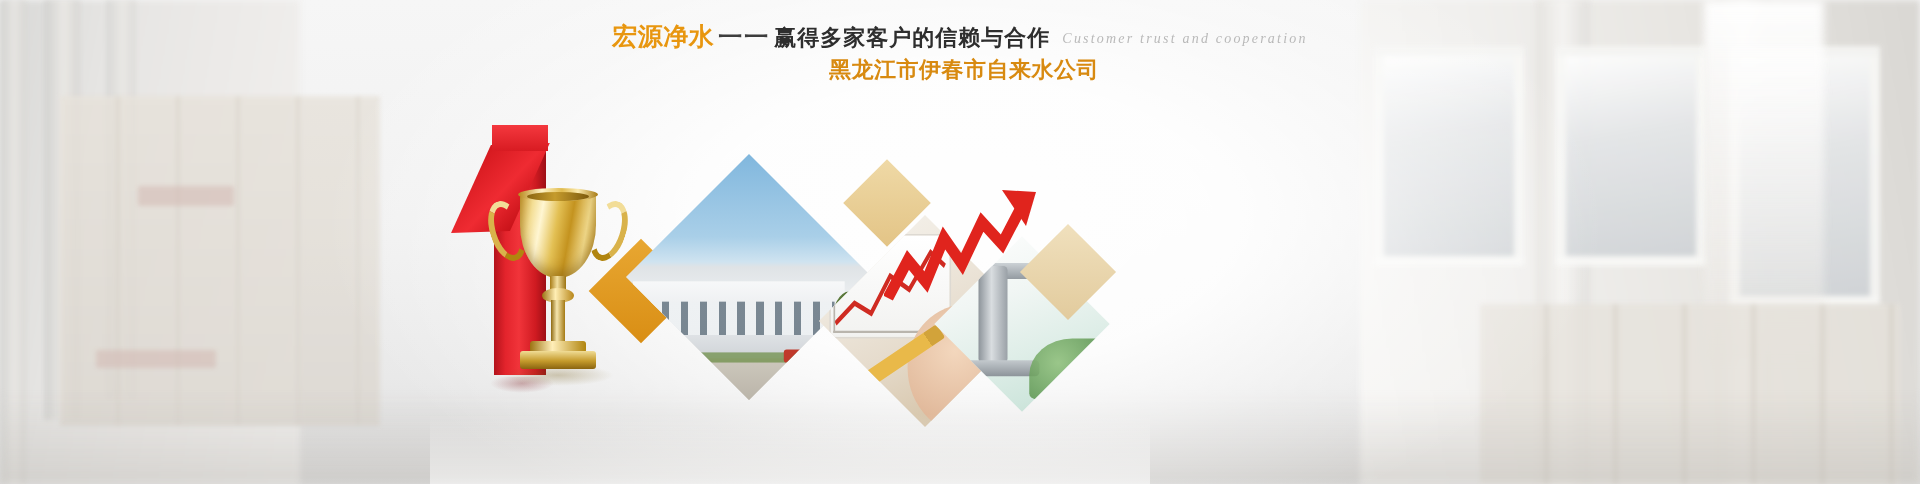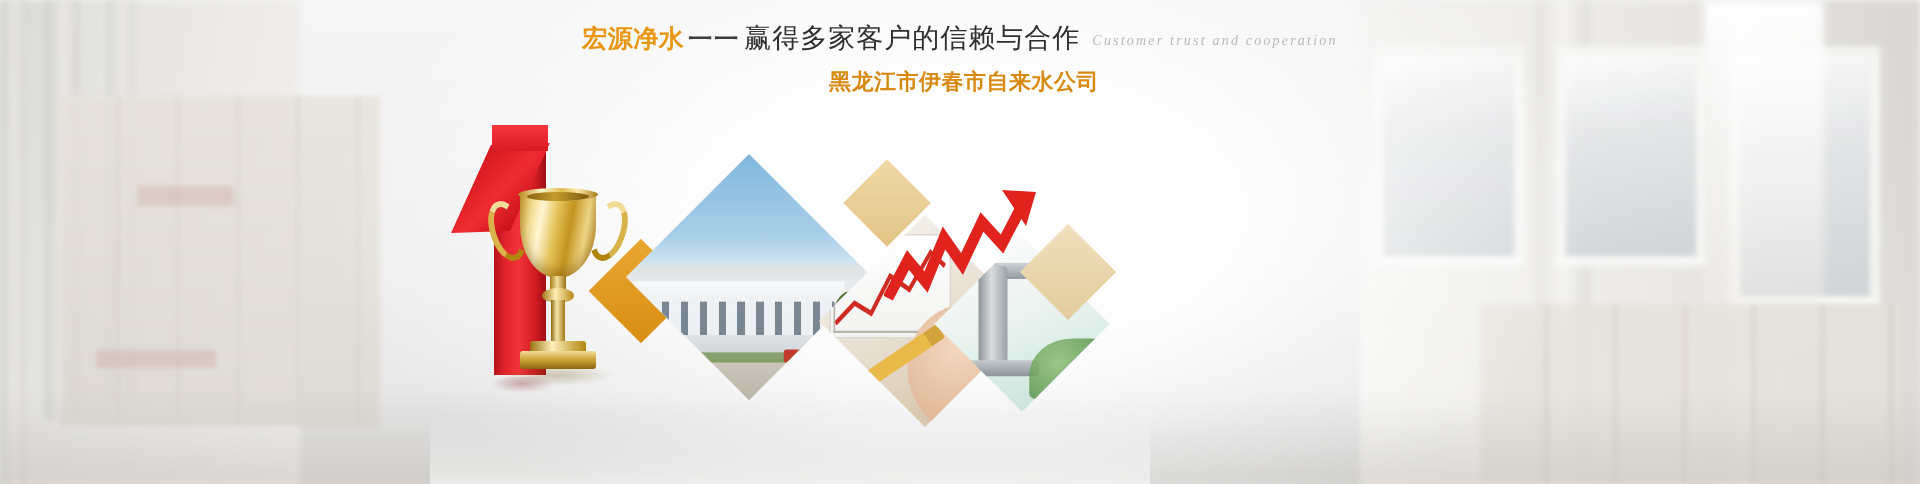--- a/index.html
+++ b/index.html
@@ -88,39 +88,39 @@
   }
   .line1{ white-space:nowrap; line-height:1; }
   .brand{
     font-size:25px;font-weight:bold;color:#e8960f;letter-spacing:.5px;
     font-family:"DejaVu Sans","Liberation Sans",sans-serif;
   }
   .dash{
     font-size:24px;font-weight:bold;color:#3d3d3d;padding:0 4px;letter-spacing:2px;
   }
   .slogan{
-    font-size:27px;font-weight:normal;color:#2e2e2e;letter-spacing:1px;
+    font-size:22px;font-weight:bold;color:#2e2e2e;letter-spacing:1px;
     font-family:"DejaVu Sans","Liberation Sans",sans-serif;
   }
   .slogan-en{
     font-size:14px;color:#b9b9b9;font-style:italic;letter-spacing:2.2px;
     font-family:"Liberation Serif","DejaVu Serif",serif;padding-left:12px;
     vertical-align:2px;
   }
 
   .line2{ margin-top:18px; white-space:nowrap; line-height:1; }
   .partner-label{
     font-size:22px;font-weight:bold;color:#161616;letter-spacing:.5px;
     font-family:"DejaVu Sans","Liberation Sans",sans-serif;
   }
   .partner-names{
     font-size:22px;font-weight:bold;color:#d88a10;letter-spacing:.5px;
     font-family:"DejaVu Sans","Liberation Sans",sans-serif;
   }
-  .line3{ margin-top:20px; line-height:1;padding-left:8px; }
+  .line3{ margin-top:10px; line-height:1;padding-left:8px; }
   .partner-names2{
     font-size:22px;font-weight:bold;color:#d88a10;letter-spacing:.5px;
     font-family:"DejaVu Sans","Liberation Sans",sans-serif;
   }
 
   
   .art{ position:absolute; inset:0; z-index:5; }
 
   
   .numeral-one{ position:absolute; left:452px; top:125px; width:120px; height:250px; }

